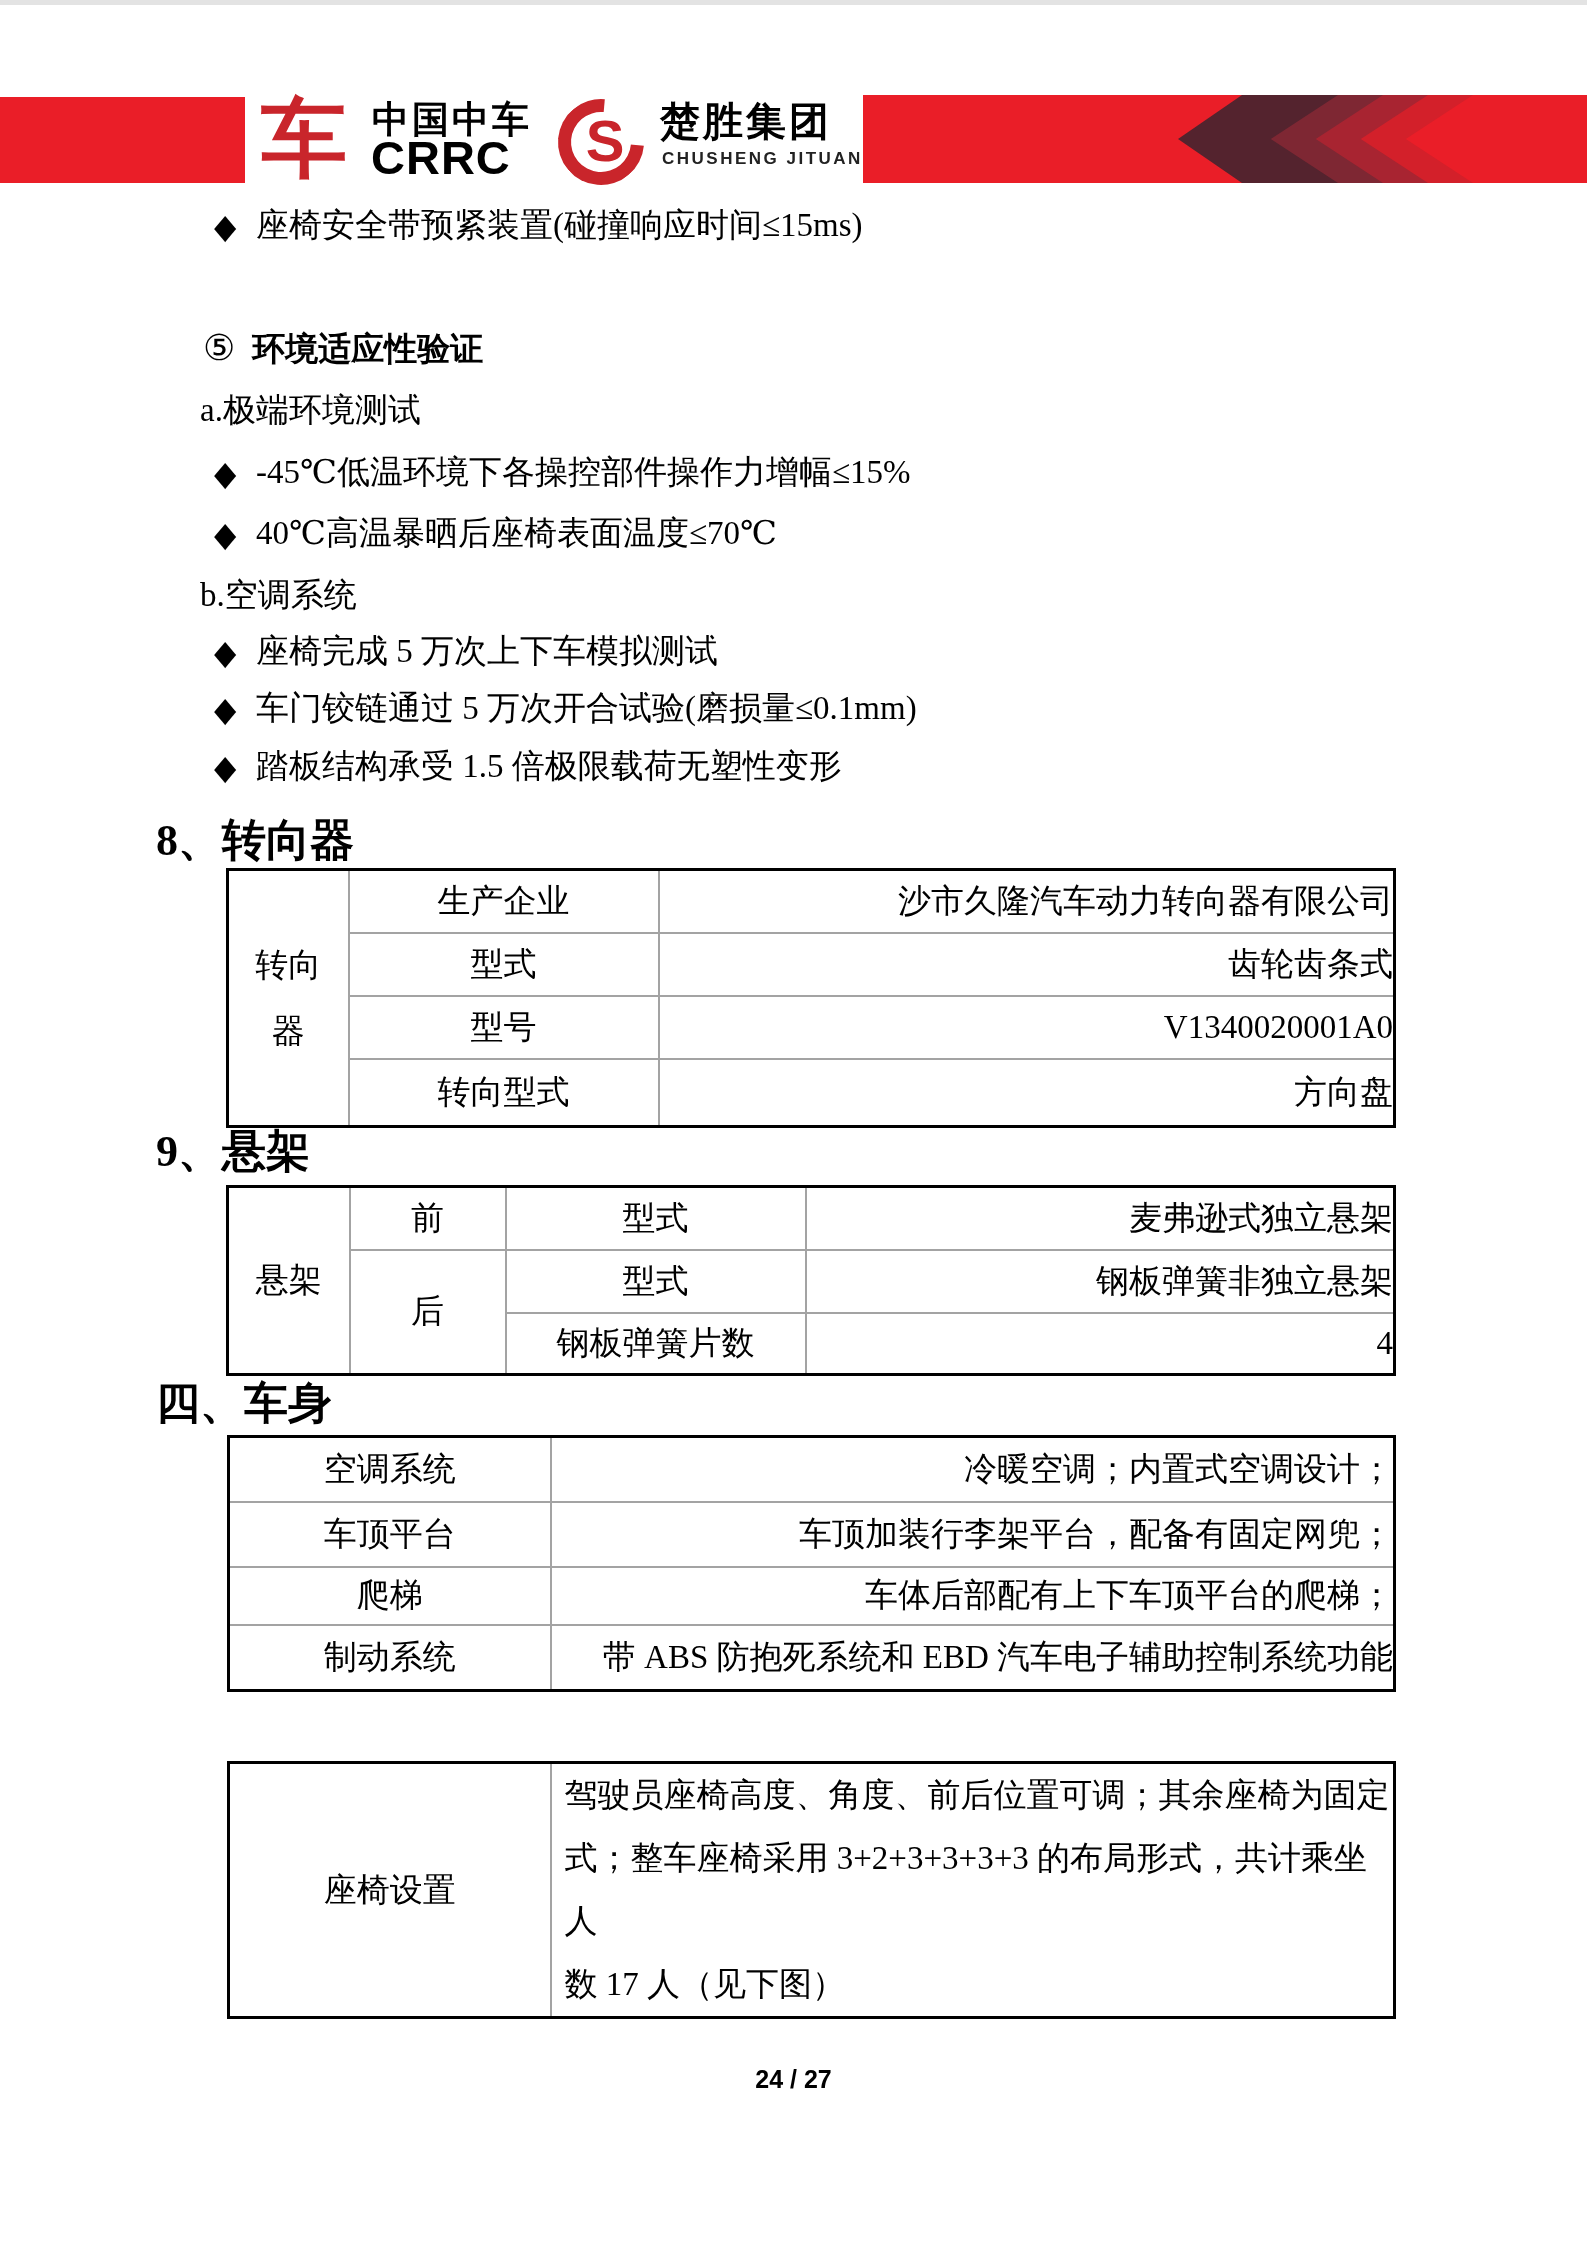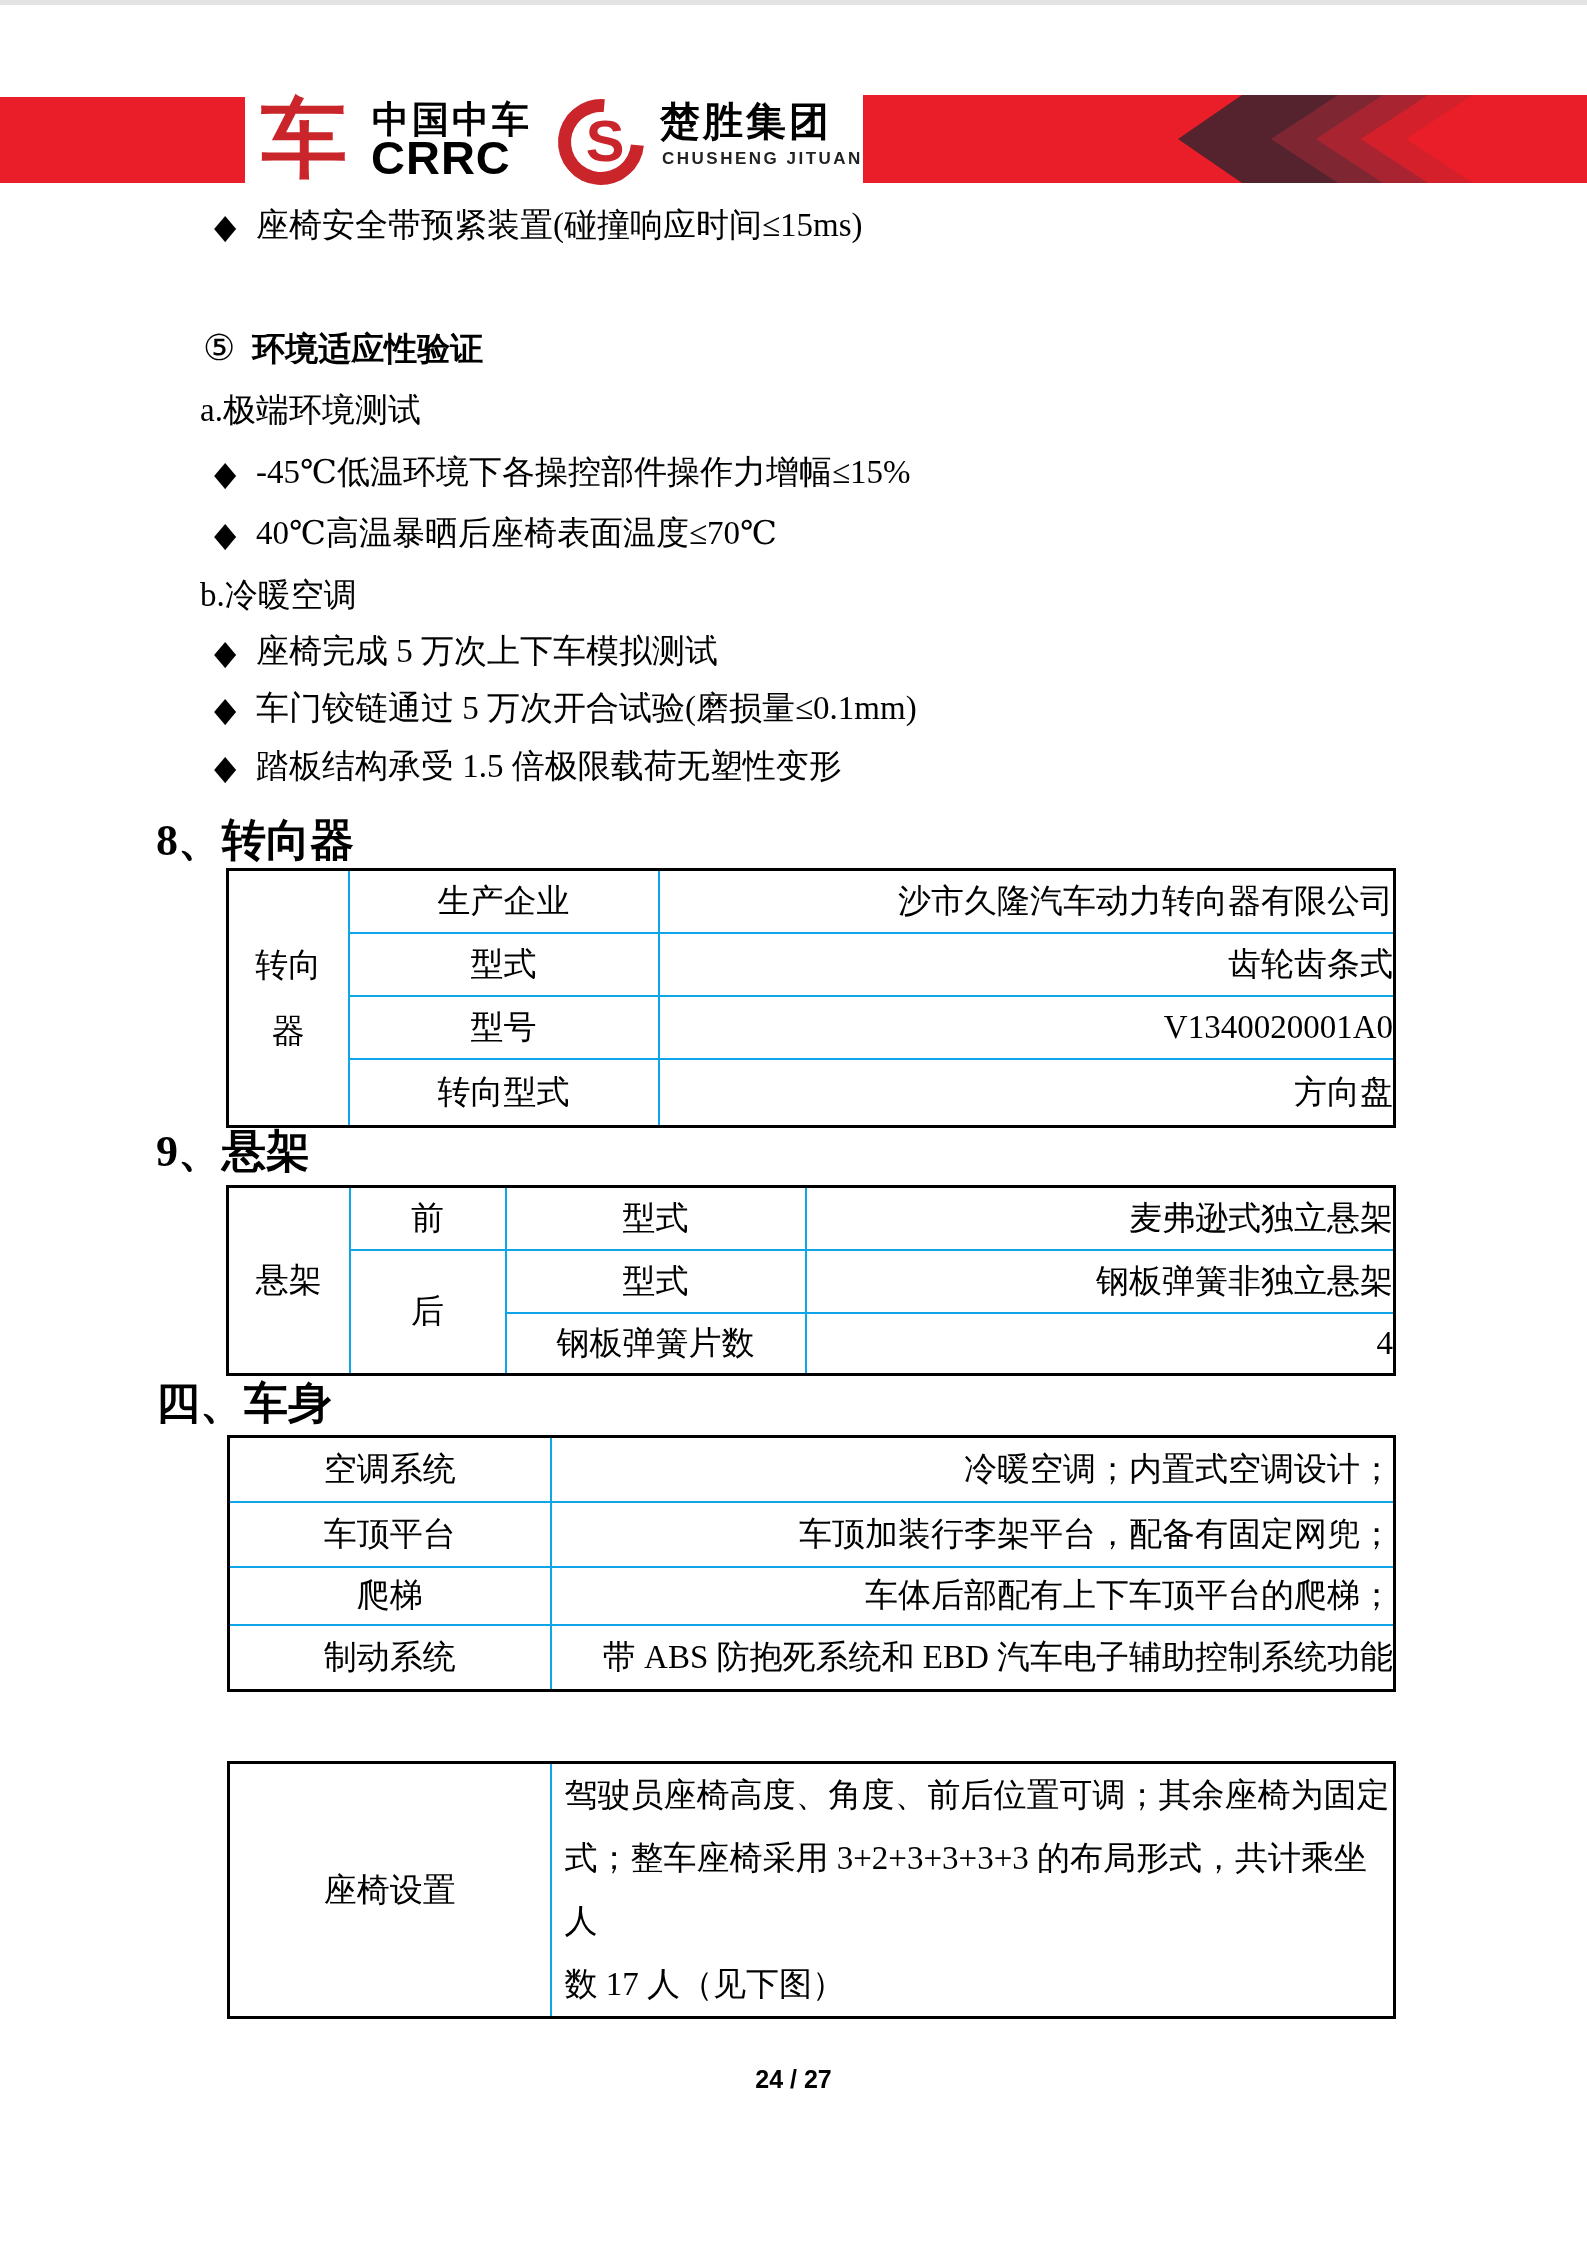--- a/index.html
+++ b/index.html
@@ -40,21 +40,21 @@
   .line.numbered{left:203px;}
   .line.numbered .marker{font-size:36px;margin-right:17px;}
   .line.numbered .title{font-weight:bold;}
 
   .sec-heading{position:absolute;left:156px;height:46px;line-height:46px;
                font-size:44px;font-weight:bold;white-space:nowrap;}
 
   
   table.doc{position:absolute;border-collapse:collapse;table-layout:fixed;
             border:3px solid #000;font-size:33px;}
-  table.doc td{border:2px solid #0ea5e9;vertical-align:middle;padding:0;overflow:hidden;}
+  table.doc td{border:2px solid #a3a3a3;vertical-align:middle;padding:0;overflow:hidden;}
   td.lbl{text-align:center;}
   td.val{text-align:right;padding-left:24px;}
   td.val.vi{padding-left:28px;}
   .stack{line-height:66px;text-align:center;}
   .mlines{line-height:63px;padding-left:13px;}
 
   .footer-page{position:absolute;left:0;top:2062px;width:100%;text-align:center;
                font-size:25px;line-height:34px;font-weight:bold;
                font-family:"Liberation Sans","DejaVu Sans",sans-serif;}
 </style>
@@ -91,21 +91,21 @@
   <div class="line sub" style="top:379px">
     <span>a.极端环境测试</span>
   </div>
   <div class="line bullet" style="top:441px">
     <span class="diamond">◆</span><span>-45℃低温环境下各操控部件操作力增幅≤15%</span>
   </div>
   <div class="line bullet" style="top:502px">
     <span class="diamond">◆</span><span>40℃高温暴晒后座椅表面温度≤70℃</span>
   </div>
   <div class="line sub" style="top:564px">
-    <span>b.冷暖空调</span>
+    <span>b.空调系统</span>
   </div>
   <div class="line bullet" style="top:620px">
     <span class="diamond">◆</span><span>座椅完成 5 万次上下车模拟测试</span>
   </div>
   <div class="line bullet" style="top:677px">
     <span class="diamond">◆</span><span>车门铰链通过 5 万次开合试验(磨损量≤0.1mm)</span>
   </div>
   <div class="line bullet" style="top:735px">
     <span class="diamond">◆</span><span>踏板结构承受 1.5 倍极限载荷无塑性变形</span>
   </div>

